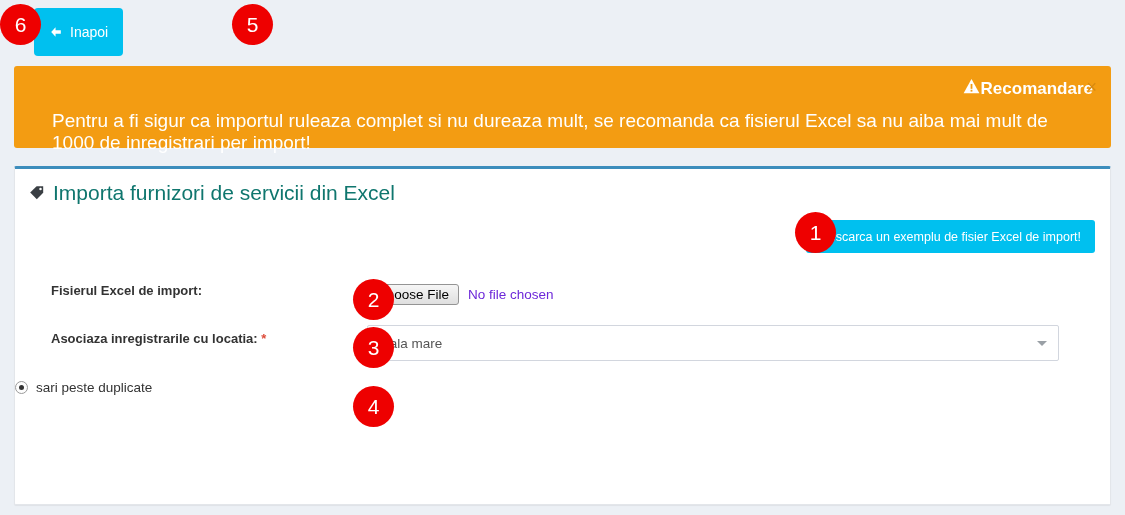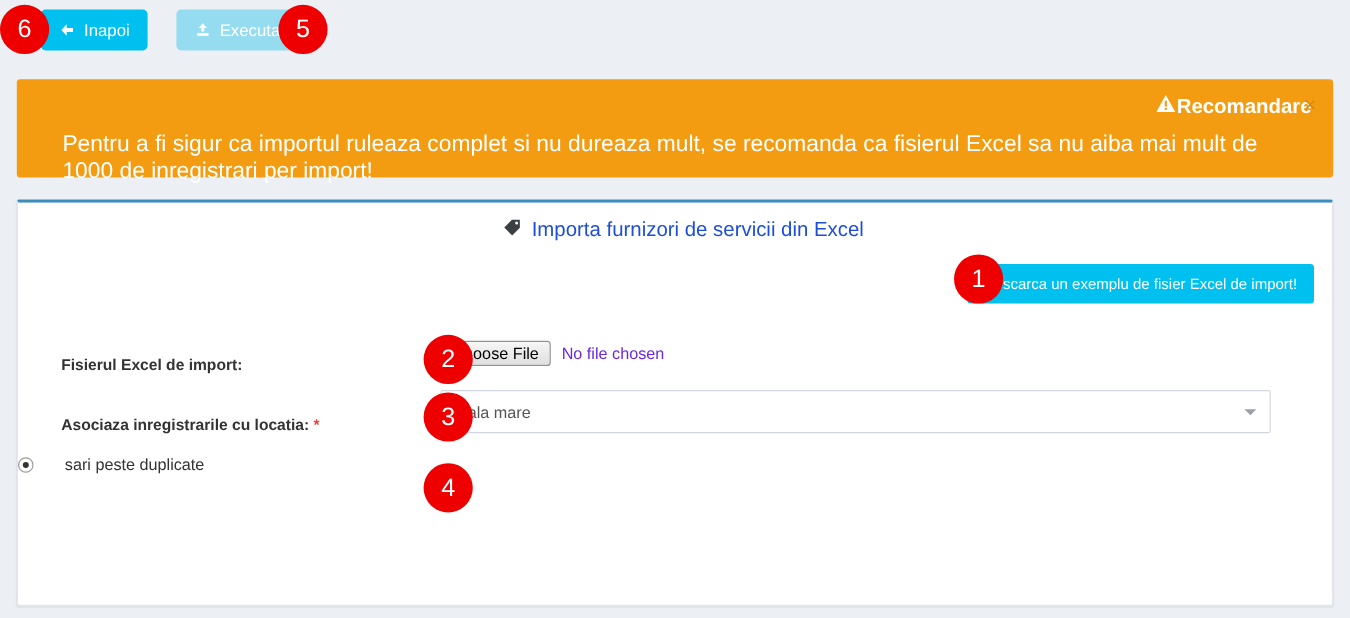--- a/index.html
+++ b/index.html
@@ -29,21 +29,21 @@
   .btn {
     display: inline-flex;
     align-items: center;
     gap: 7px;
     border: none;
     border-radius: 4px;
     font-family: "Liberation Sans", sans-serif;
     font-size: 14px;
     color: #ffffff;
     padding: 0 15px;
-    height: 34px;
+    height: 48px;
     cursor: pointer;
     vertical-align: top;
     white-space: nowrap;
   }
   .btn-back {
     background: #00c0ef;
     margin-left: 16px;
   }
   .btn-exec {
     background: #95dcf0;
@@ -126,23 +126,22 @@
     border: 1px solid #e3e6ea;
     border-top: 3px solid #3c8dbc;
     border-radius: 2px;
     box-shadow: 0 1px 1px rgba(0,0,0,0.06);
   }
   .panel-head {
     display: flex;
     align-items: center;
     gap: 8px;
     padding: 12px 0 0 14px;
-    font-size: 17px;
-    color: #1d4ed8;
-    justify-content: center;
+    font-size: 21px;
+    color: #0f766e;
   }
 
   
   .dl-wrap {
     position: absolute;
     right: 15px;
     top: 51px;
   }
   .btn-dl {
     background: #00c0ef;
@@ -154,21 +153,21 @@
     height: 33px;
     padding: 0 14px;
     cursor: pointer;
     white-space: nowrap;
   }
 
   
   .form { position: absolute; left: 0; top: 108px; width: 100%; }
   .row {
     display: flex;
-    align-items: flex-end;
+    align-items: flex-start;
     margin-bottom: 14px;
   }
   .row-label {
     width: 352px;
     box-sizing: border-box;
     padding: 6px 12px 0 36px;
     font-size: 13px;
     font-weight: bold;
     color: #333;
     text-align: left;
@@ -218,21 +217,21 @@
     width: 0; height: 0;
     border-left: 5px solid transparent;
     border-right: 5px solid transparent;
     border-top: 5px solid #9aa0a6;
   }
 
   
   .radio-line {
     display: flex;
     align-items: center;
-    gap: 26px;
+    gap: 8px;
     height: 24px;
     margin-bottom: 4px;
     font-size: 13.5px;
     color: #333;
     cursor: pointer;
   }
   .radio {
     width: 13px; height: 13px;
     border-radius: 50%;
     border: 1px solid #9b9b9b;
@@ -262,29 +261,20 @@
 <div class="toolbar">
   <button class="btn btn-back">
     <span>
       <svg width="14" height="14" viewBox="0 0 16 16" aria-hidden="true">
         <path d="M7.5 2.5 L2.5 8 L7.5 13.5 L7.5 10 L13.5 10 L13.5 6 L7.5 6 Z" fill="#ffffff"></path>
       </svg>
     </span>
     <span>Inapoi</span>
   </button>
 
-  <button class="btn btn-exec">
-    <span>
-      <svg width="14" height="14" viewBox="0 0 16 16" aria-hidden="true">
-        <path d="M8 1.5 L12 6 L9.4 6 L9.4 9.5 L6.6 9.5 L6.6 6 L4 6 Z" fill="#ffffff"></path>
-        <rect x="2.5" y="11" width="11" height="2.6" fill="#ffffff"></rect>
-      </svg>
-    </span>
-    <span>Executa</span>
-  </button>
 </div>
 
 <div class="badge" id="badge6">6</div>
 <div class="badge" id="badge5">5</div>
 <div class="badge" id="badge1">1</div>
 <div class="badge" id="badge2">2</div>
 <div class="badge" id="badge3">3</div>
 <div class="badge" id="badge4">4</div>
 
 <div class="alert">

